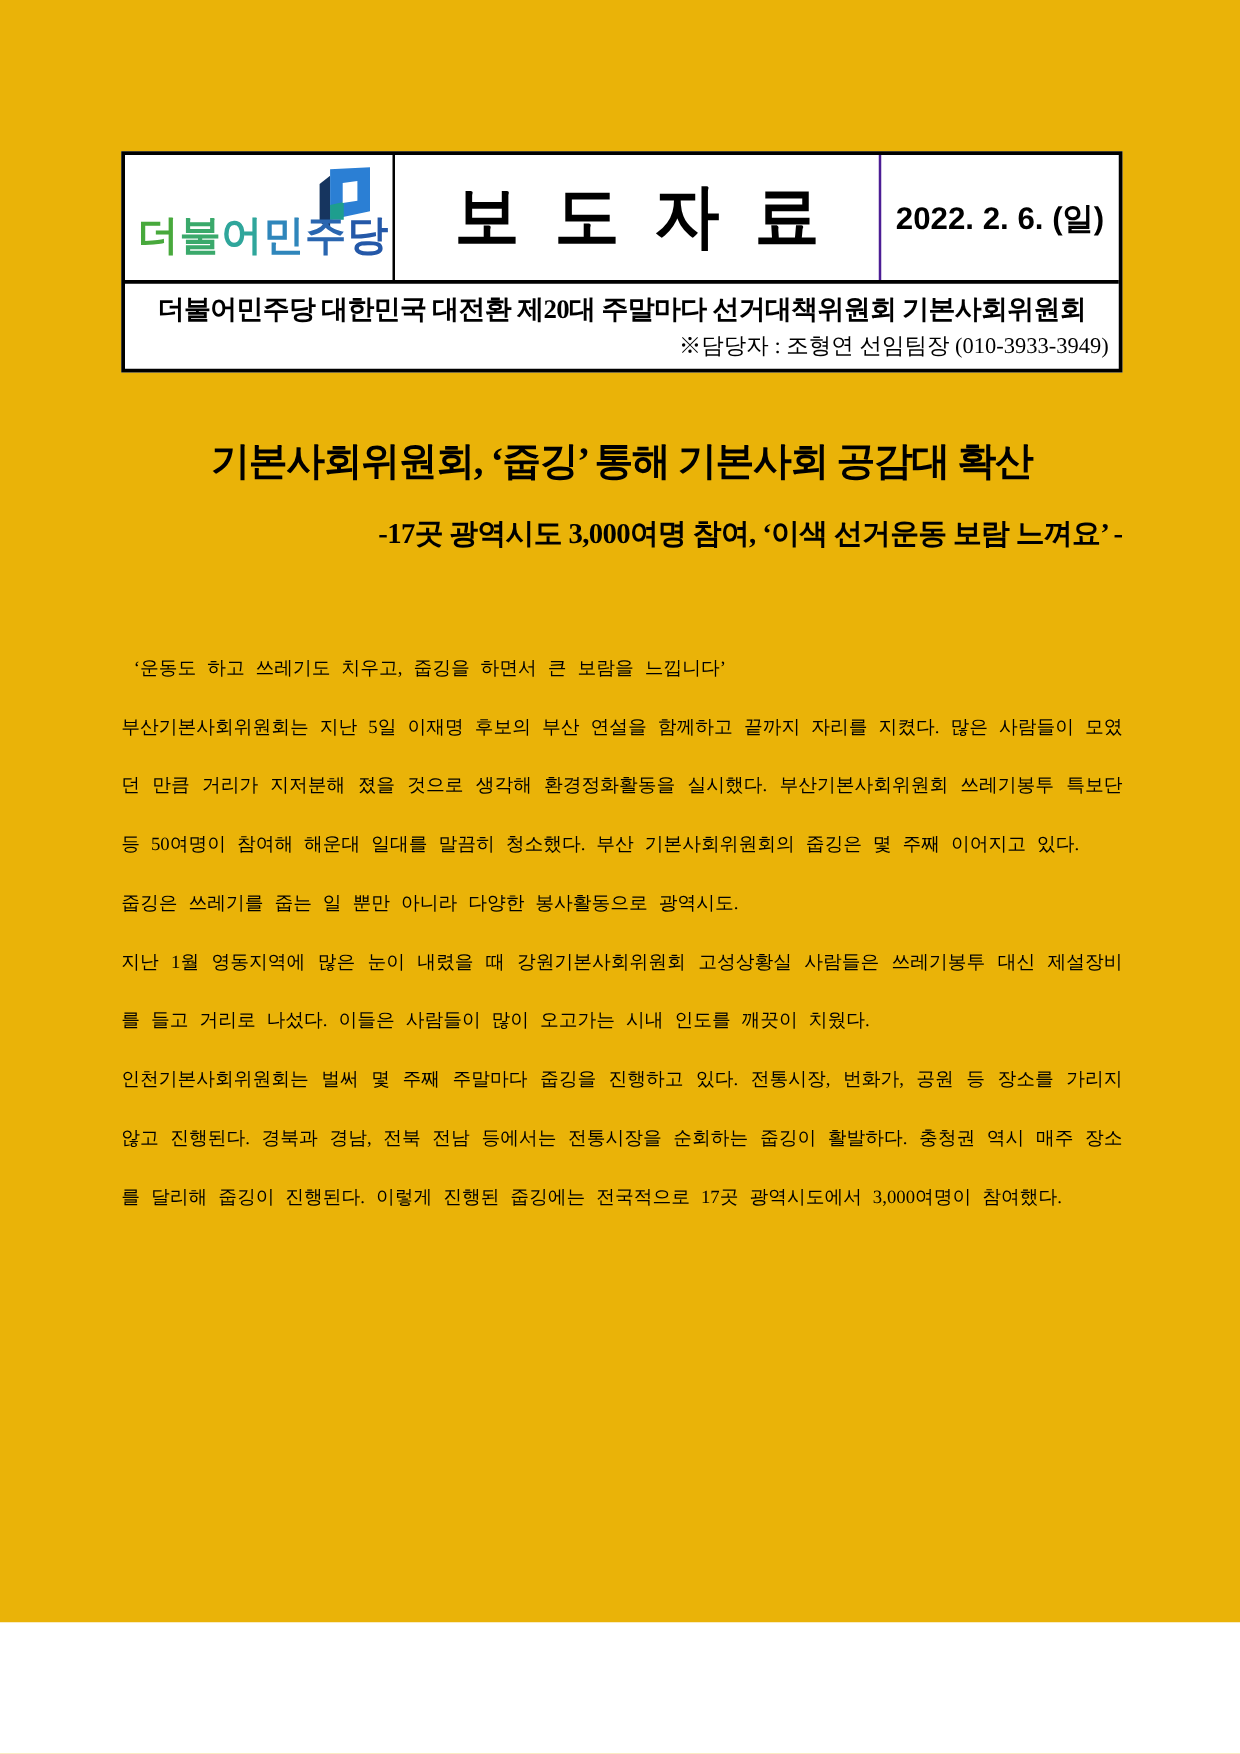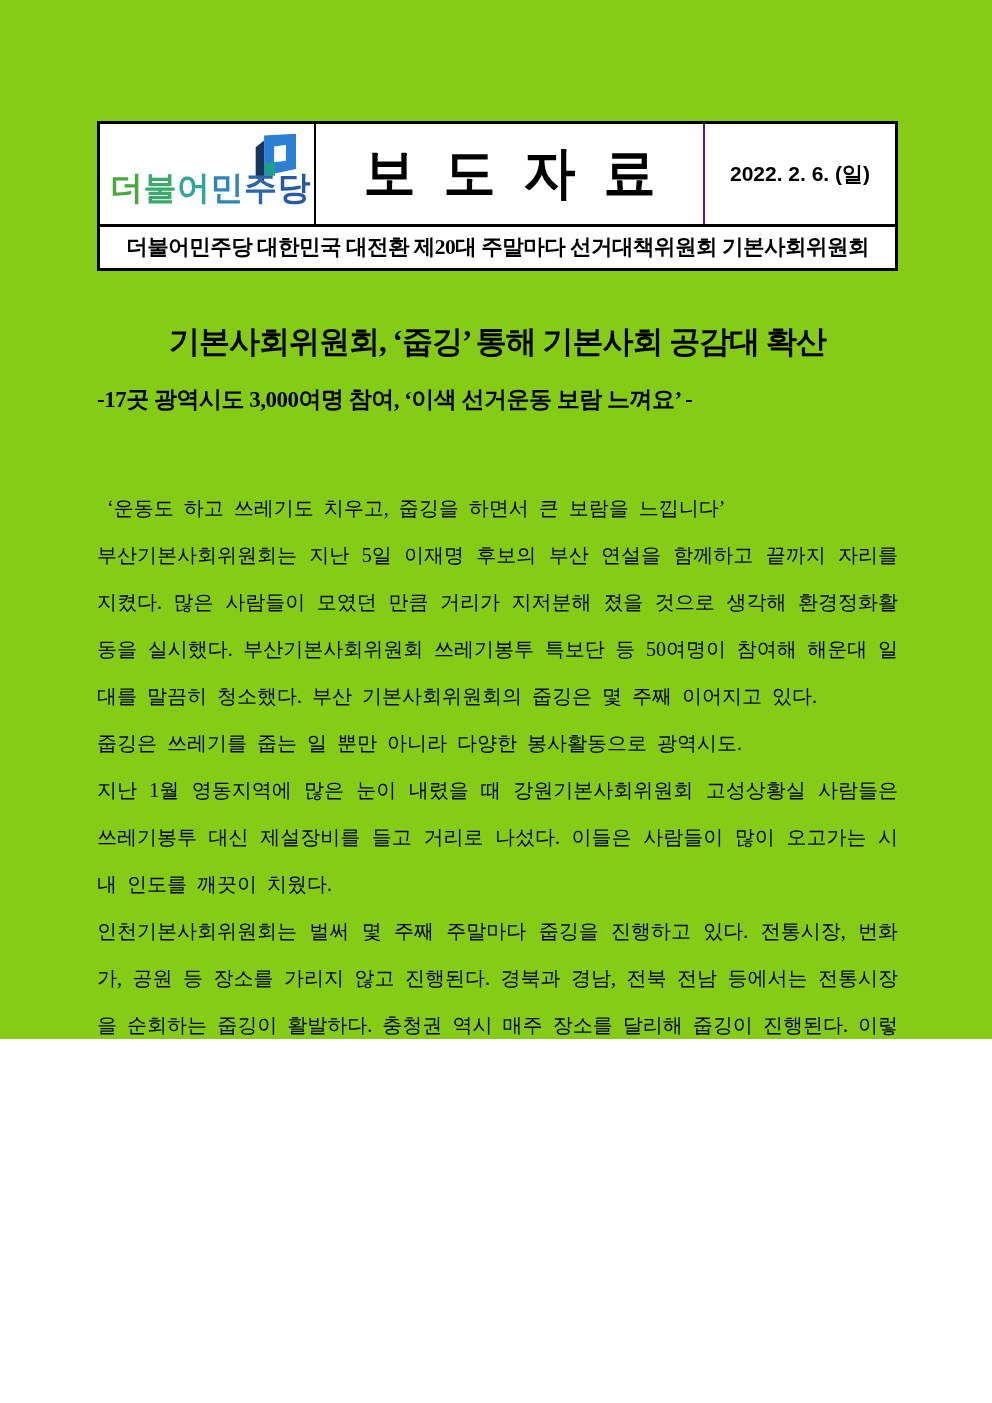--- a/index.html
+++ b/index.html
@@ -1,20 +1,20 @@
 <!DOCTYPE html>
 <html><head>
 <meta charset="utf-8">
 <style>
   html, body { margin: 0; padding: 0; background: #ffffff; }
   .page {
     position: relative;
     width: 992px;
-    height: 1039px;
-    background: #84cc16;
+    height: 1298px;
+    background: #eab308;
     color: #000;
     font-family: "Liberation Serif", serif;
     overflow: hidden;
   }
   .content { position: absolute; left: 97px; top: 121px; width: 801px; }
 
   
   .header-box { border: 3px solid #000; background: #fff; }
   .header-top { display: flex; height: 100px; border-bottom: 3px solid #000; }
   .cell { box-sizing: border-box; }
@@ -35,43 +35,43 @@
   }
   .doc-type {
     font-family: "Liberation Sans", sans-serif;
     font-weight: 900; font-size: 52px;
     letter-spacing: 28px; text-indent: 28px; white-space: nowrap;
     transform: scaleY(1.08);
   }
   .date-cell { width: 190px; display: flex; align-items: center; justify-content: center; }
   .release-date {
     font-family: "Liberation Sans", sans-serif;
-    font-weight: 700; font-size: 21px; white-space: nowrap;
+    font-weight: 700; font-size: 25px; white-space: nowrap;
   }
   .header-bottom { padding: 5px 8px 7px 8px; }
   .org-line {
     text-align: center; font-size: 21.5px; font-weight: 600;
     letter-spacing: -0.5px; white-space: nowrap;
   }
   .contact-line { text-align: right; font-size: 18px; margin-top: 3px; }
 
   
   .headline {
     margin: 50px 0 0 0; text-align: center;
     font-size: 31px; font-weight: 700; letter-spacing: -1px;
   }
   .subheadline {
-    margin: 21px 0 0 0; text-align: left;
+    margin: 21px 0 0 0; text-align: right;
     font-size: 23px; font-weight: 700; letter-spacing: -0.5px;
   }
 
   
   .body-text {
     margin-top: 70px;
-    font-size: 20px; line-height: 47px;
+    font-size: 15px; line-height: 47px;
     text-align: justify; word-spacing: 5px;
   }
   .body-text p { margin: 0; }
   .p-quote { padding-left: 10px; text-align: left; }
   .mt-38 { margin-top: 38px; }
   .mt-0  { margin-top: 0; }
   .mt-8  { margin-top: 8px; }
 
   
   .page-footer {
@@ -100,20 +100,21 @@
         </div>
         <div class="cell doctype-cell">
           <span class="doc-type">보도자료</span>
         </div>
         <div class="cell date-cell">
           <span class="release-date">2022. 2. 6. (일)</span>
         </div>
       </div>
       <div class="header-bottom">
         <div class="org-line">더불어민주당 대한민국 대전환 제20대 주말마다 선거대책위원회 기본사회위원회</div>
+        <div class="contact-line">※담당자 : 조형연 선임팀장 (010-3933-3949)</div>
       </div>
     </div>
 
     <h1 class="headline">기본사회위원회, ‘줍깅’ 통해 기본사회 공감대 확산</h1>
     <h2 class="subheadline">-17곳 광역시도 3,000여명 참여, ‘이색 선거운동 보람 느껴요’ -</h2>
 
     <div class="body-text">
       <p class="p-quote">‘운동도 하고 쓰레기도 치우고, 줍깅을 하면서 큰 보람을 느낍니다’</p>
       <p class="mt-0">부산기본사회위원회는 지난 5일 이재명 후보의 부산 연설을 함께하고 끝까지 자리를 지켰다. 많은 사람들이 모였던 만큼 거리가 지저분해 졌을 것으로 생각해 환경정화활동을 실시했다. 부산기본사회위원회 쓰레기봉투 특보단 등 50여명이 참여해 해운대 일대를 말끔히 청소했다. 부산 기본사회위원회의 줍깅은 몇 주째 이어지고 있다.</p>
       <p class="mt-8">줍깅은 쓰레기를 줍는 일 뿐만 아니라 다양한 봉사활동으로 광역시도.</p>

